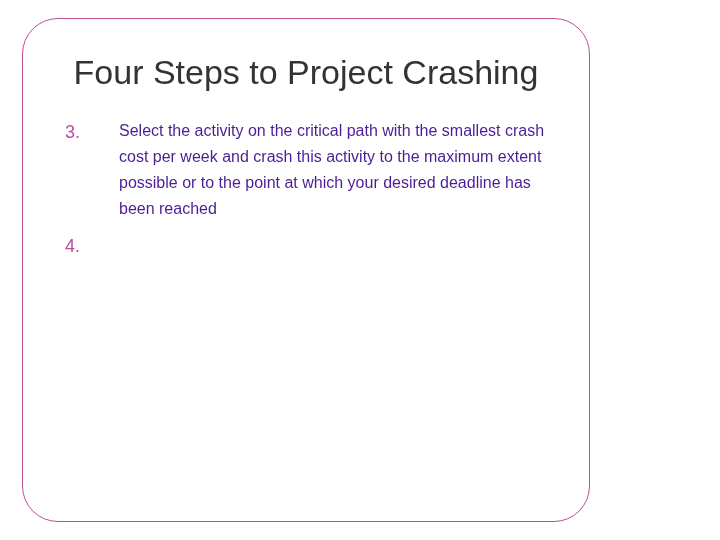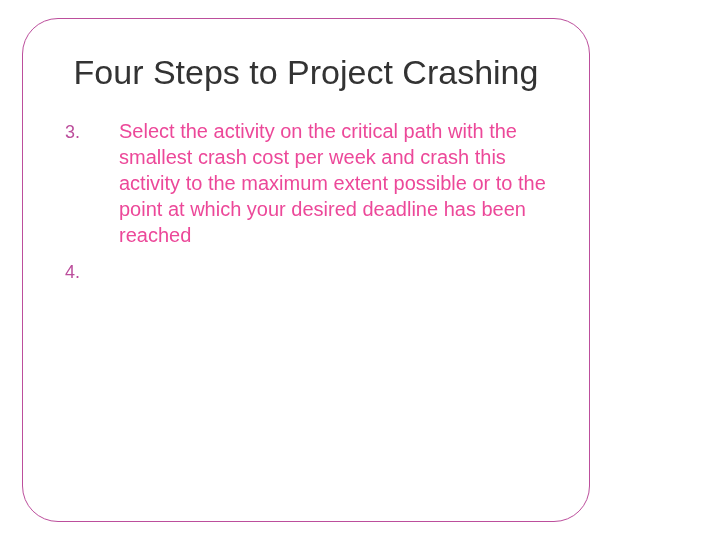--- a/index.html
+++ b/index.html
@@ -40,22 +40,22 @@
     column-gap: 8px;
   }
   .num {
     color: #bc4e9c;
     font-size: 18px;
     line-height: 26px;
     text-align: left;
     padding-top: 1px;
   }
   .body {
-    color: #ec4899;
-    font-size: 20px;
+    color: #4c1d95;
+    font-size: 16px;
     line-height: 26px;
   }
 </style>
 </head>
 <body>
 
 <div class="slide">
   <div class="frame">
     <h1 class="title">Four Steps to Project Crashing</h1>
     <div class="list">

